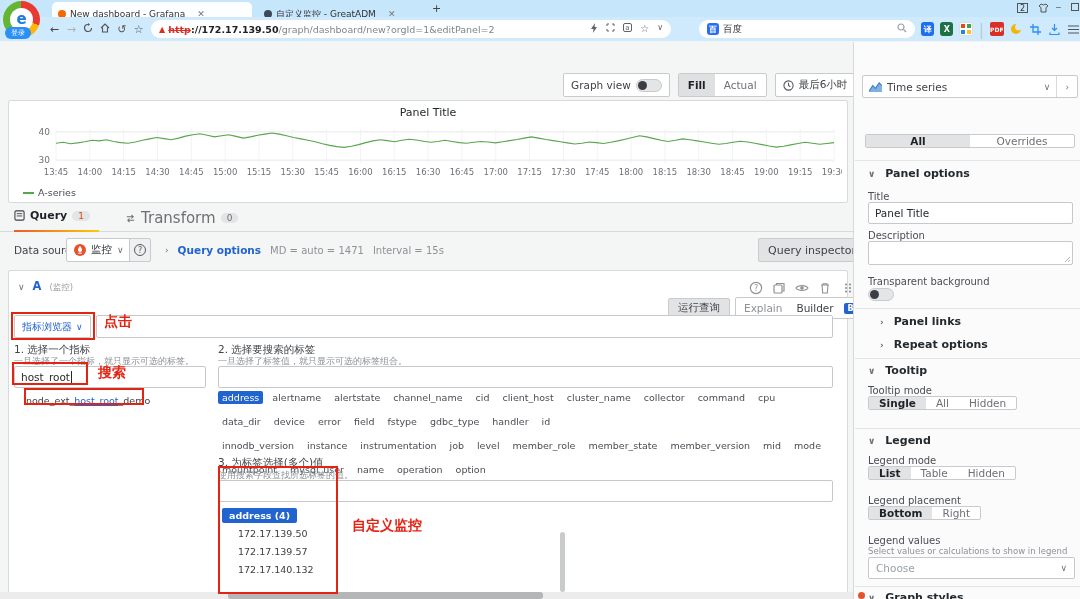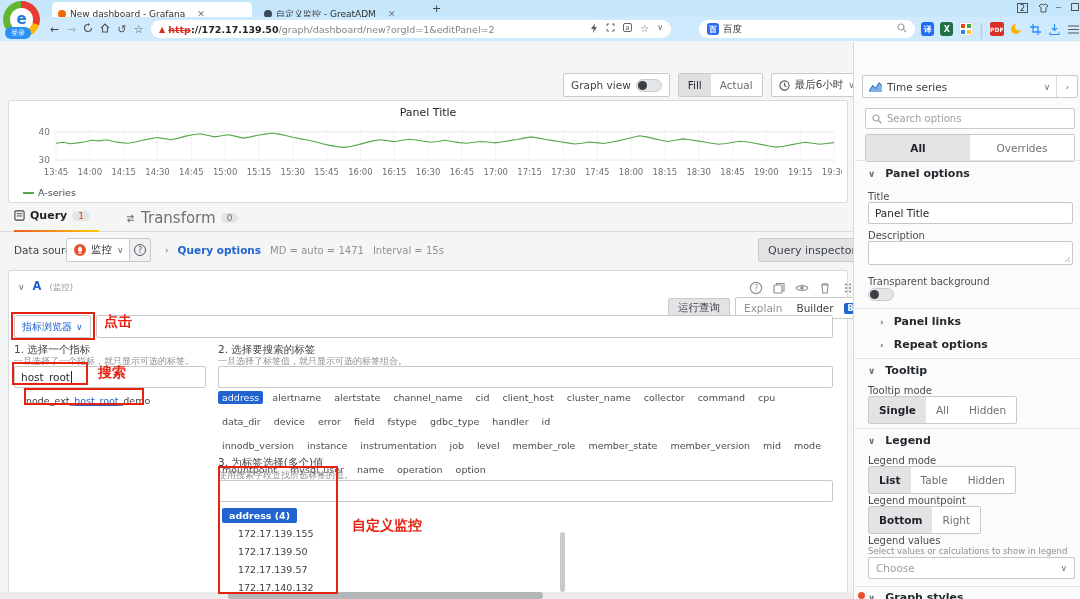--- a/index.html
+++ b/index.html
@@ -19,34 +19,34 @@
   .navico{width:18px;text-align:center;font-size:11px;color:#555}
   .url-pill{display:flex;align-items:center;height:18px;background:#fff;border-radius:9px;font-size:9.5px;color:#777;padding:0 8px;flex:0 0 520px}
   .search-pill{display:flex;align-items:center;height:18px;background:#fff;border-radius:9px;font-size:9.5px;color:#333;padding:0 8px;width:230px;margin-left:28px}
   .winctl{position:absolute;top:3px;font-size:8px;color:#333}
   .extico{width:14px;height:14px;border-radius:3px;margin-left:6px;display:flex;align-items:center;justify-content:center;font-size:8px;color:#fff;font-weight:bold}
   
   .gbtn{display:inline-flex;align-items:center;justify-content:center;height:22px;border:1px solid #c9cacc;border-radius:2px;background:#fff;font-size:11px;color:#3f4247;padding:0 9px}
   .toolbox{display:inline-flex;align-items:center;height:24px;border:1px solid #c9cacc;border-radius:2px;background:#fff;font-size:10.5px;color:#3f4247;padding:0 7px;gap:5px}
   .segwrap{display:inline-flex;height:24px;border:1px solid #c9cacc;border-radius:2px;background:#fff;overflow:hidden}
   .segwrap .seg{display:flex;align-items:center;padding:0 9px;font-size:10.5px;color:#6e7076}
-  .segwrap .seg.active{background:#dfe0e2;color:#1f2126;font-weight:normal}
+  .segwrap .seg.active{background:#dfe0e2;color:#1f2126;font-weight:bold}
   .toggle{width:26px;height:13px;border-radius:7px;background:#e4e5e7;border:1px solid #c9cacc;position:relative}
   .toggle::after{content:"";position:absolute;left:1px;top:1px;width:9px;height:9px;border-radius:50%;background:#3b3e44}
   
   .card{position:absolute;background:#fff;border:1px solid #d8d9da;border-radius:2px}
   .chip{display:inline-block;font-size:9.5px;color:#4a4d53;padding:1px 4px;margin:0 5px 6px 0;border-radius:2px;cursor:pointer}
   .chip.selected{background:#2163cf;color:#fff}
   .ginput{background:#fff;border:1px solid #c7c8cb;border-radius:2px;font-size:10.5px;color:#24292e;padding:0 6px;height:22px;width:100%}
   .label-sm{font-size:10.5px;color:#3f4247}
   .sub-sm{font-size:9px;color:#8e9196}
   .secline{position:absolute;left:855px;width:225px;border-top:1px solid #e3e4e6}
   .sbhead{position:absolute;font-size:11px;font-weight:bold;color:#24292e;display:flex;gap:10px;align-items:center}
   .sblabel{position:absolute;font-size:10px;color:#4a4d53}
-  .sbseg{position:absolute;display:inline-flex;height:28px;border:1px solid #c9cacc;border-radius:2px;background:#fff;overflow:hidden}
+  .sbseg{position:absolute;display:inline-flex;height:14px;border:1px solid #c9cacc;border-radius:2px;background:#fff;overflow:hidden}
   .sbseg .seg{display:flex;align-items:center;padding:0 10px;font-size:10.5px;color:#6e7076}
   .sbseg .seg.active{background:#e2e3e5;color:#1f2126;font-weight:bold}
   .chev{color:#6e7076;font-size:9px}
   
   .ann-box{position:absolute;border:2px solid #e42313;z-index:5}
   .ann-text{position:absolute;color:#e42313;font-size:14px;font-weight:bold;z-index:5}
   .icon14{width:14px;height:14px}
   .qicon{color:#8e9196;margin-left:9px}
   .scrollv{position:absolute;width:5px;background:#c9cacc;border-radius:3px}
 </style>
@@ -386,21 +386,20 @@
     <div><span class="chip">innodb_version</span><span class="chip">instance</span><span class="chip">instrumentation</span><span class="chip">job</span><span class="chip">level</span><span class="chip">member_role</span><span class="chip">member_state</span><span class="chip">member_version</span><span class="chip">mid</span><span class="chip">mode</span><span class="chip">mountpoint</span><span class="chip">mysql_user</span><span class="chip">name</span><span class="chip">operation</span><span class="chip">option</span></div>
     <div><span class="chip">path</span><span class="chip">port</span><span class="chip">project_id</span><span class="chip">rule_id</span><span class="chip">ruler_type</span><span class="chip">severity</span><span class="chip">state</span><span class="chip">status</span><span class="chip">time</span><span class="chip">type</span><span class="chip">version</span><span class="chip">version_comment</span></div>
   </div>
 
   <div class="abs label-sm" style="left:218px;top:456px">3. 为标签选择(多个)值</div>
   <div class="abs sub-sm" style="left:218px;top:469px">使用搜索字段查找所选标签的值。</div>
   <div class="abs ginput" style="left:218px;top:480px;width:615px"></div>
   <div class="abs" style="left:222px;top:508px;background:#2163cf;color:#fff;font-size:9.5px;font-weight:bold;padding:2px 7px;border-radius:2px">address (4)</div>
   <div class="abs" style="left:238px;top:528px;width:300px">
     <div style="display:flex;flex-direction:column;gap:7px;font-size:9.5px;color:#3a3d42">
-        <span class="vitem">172.17.139.155</span>
         <span class="vitem">172.17.139.50</span>
         <span class="vitem">172.17.139.57</span>
         <span class="vitem">172.17.140.132</span>
       </div>
   </div>
   <div class="scrollv" style="left:560px;top:532px;height:60px"></div>
 
   <div class="abs" style="left:0;top:592px;width:853px;height:7px;background:#ececec">
     <div style="position:absolute;left:228px;width:315px;height:7px;background:#b5b6b8;border-radius:3px"></div>
   </div>
@@ -410,27 +409,20 @@
   <div class="abs" style="left:862px;top:75px;width:216px;height:23px;border:1px solid #c9cacc;border-radius:2px;background:#fff;display:flex;align-items:center">
     <svg width="13" height="11" viewBox="0 0 14 12" style="margin:0 5px 0 6px">
         <path d="M0 11 L4 5 L7 8 L11 2 L14 5 V12 H0 Z" fill="#7eb0e6"></path>
         <path d="M0 11 L4 5 L7 8 L11 2 L14 5" fill="none" stroke="#3e7cc9" stroke-width="1.2"></path>
       </svg>
     <span style="font-size:10.5px;color:#3f4247">Time series</span>
     <span class="chev" style="margin-left:auto;margin-right:6px">∨</span>
     <span style="border-left:1px solid #d8d9da;height:100%;display:flex;align-items:center;padding:0 8px" class="chev">›</span>
   </div>
 
-  <div class="abs" style="left:865px;top:108px;width:210px;height:21px;border:1px solid #c9cacc;border-radius:2px;background:#fff;display:flex;align-items:center;gap:5px;padding:0 6px">
-    <svg width="10" height="10" viewBox="0 0 10 10">
-        <circle cx="4" cy="4" r="3" fill="none" stroke="#9aa0a6" stroke-width="1.2"></circle>
-        <line x1="6.5" y1="6.5" x2="9.5" y2="9.5" stroke="#9aa0a6" stroke-width="1.2"></line>
-      </svg>
-    <span style="font-size:10px;color:#9aa0a6">Search options</span>
-  </div>
 
   <div class="abs sbseg" style="left:865px;top:134px;width:210px">
     <span class="seg active" style="width:50%;justify-content:center">All</span>
     <span class="seg" style="width:50%;justify-content:center">Overrides</span>
   </div>
 
   <div class="secline" style="top:160px"></div>
 
   <div class="sbhead" style="left:868px;top:167px">
     <span class="chev">∨</span>
@@ -478,21 +470,21 @@
   <div class="sbhead" style="left:868px;top:434px">
     <span class="chev">∨</span>
       <span>Legend</span>
   </div>
   <div class="sblabel" style="left:868px;top:455px">Legend mode</div>
   <div class="abs sbseg" style="left:868px;top:466px">
     <span class="seg active">List</span>
     <span class="seg">Table</span>
     <span class="seg">Hidden</span>
   </div>
-  <div class="sblabel" style="left:868px;top:495px">Legend mountpoint</div>
+  <div class="sblabel" style="left:868px;top:495px">Legend placement</div>
   <div class="abs sbseg" style="left:868px;top:506px">
     <span class="seg active">Bottom</span>
     <span class="seg">Right</span>
   </div>
   <div class="sblabel" style="left:868px;top:535px">Legend values</div>
   <div class="abs" style="left:868px;top:546px;width:208px;font-size:8.5px;color:#8e9196">Select values or calculations to show in legend</div>
   <div class="abs" style="left:868px;top:557px;width:207px;height:22px;border:1px solid #c7c8cb;border-radius:2px;background:#fff;display:flex;align-items:center;padding:0 7px">
     <span style="font-size:10.5px;color:#9aa0a6">Choose</span>
     <span class="chev" style="margin-left:auto">∨</span>
   </div>

